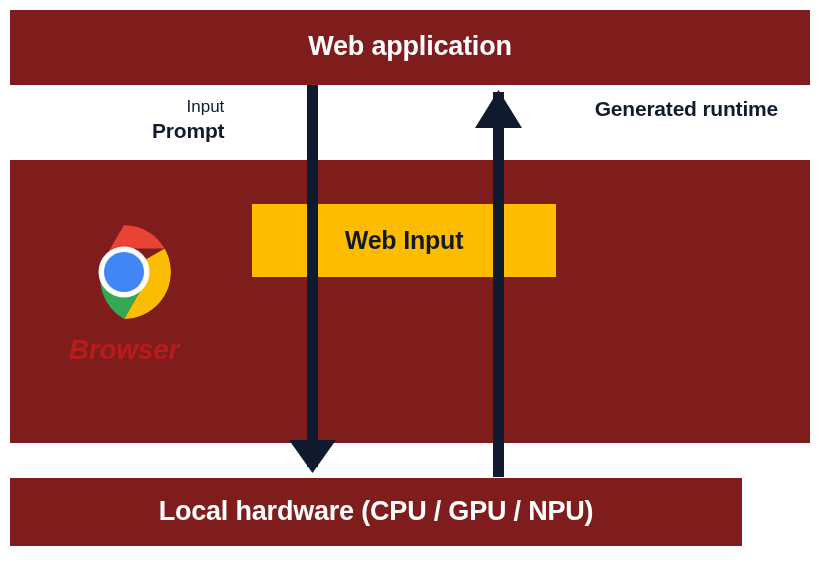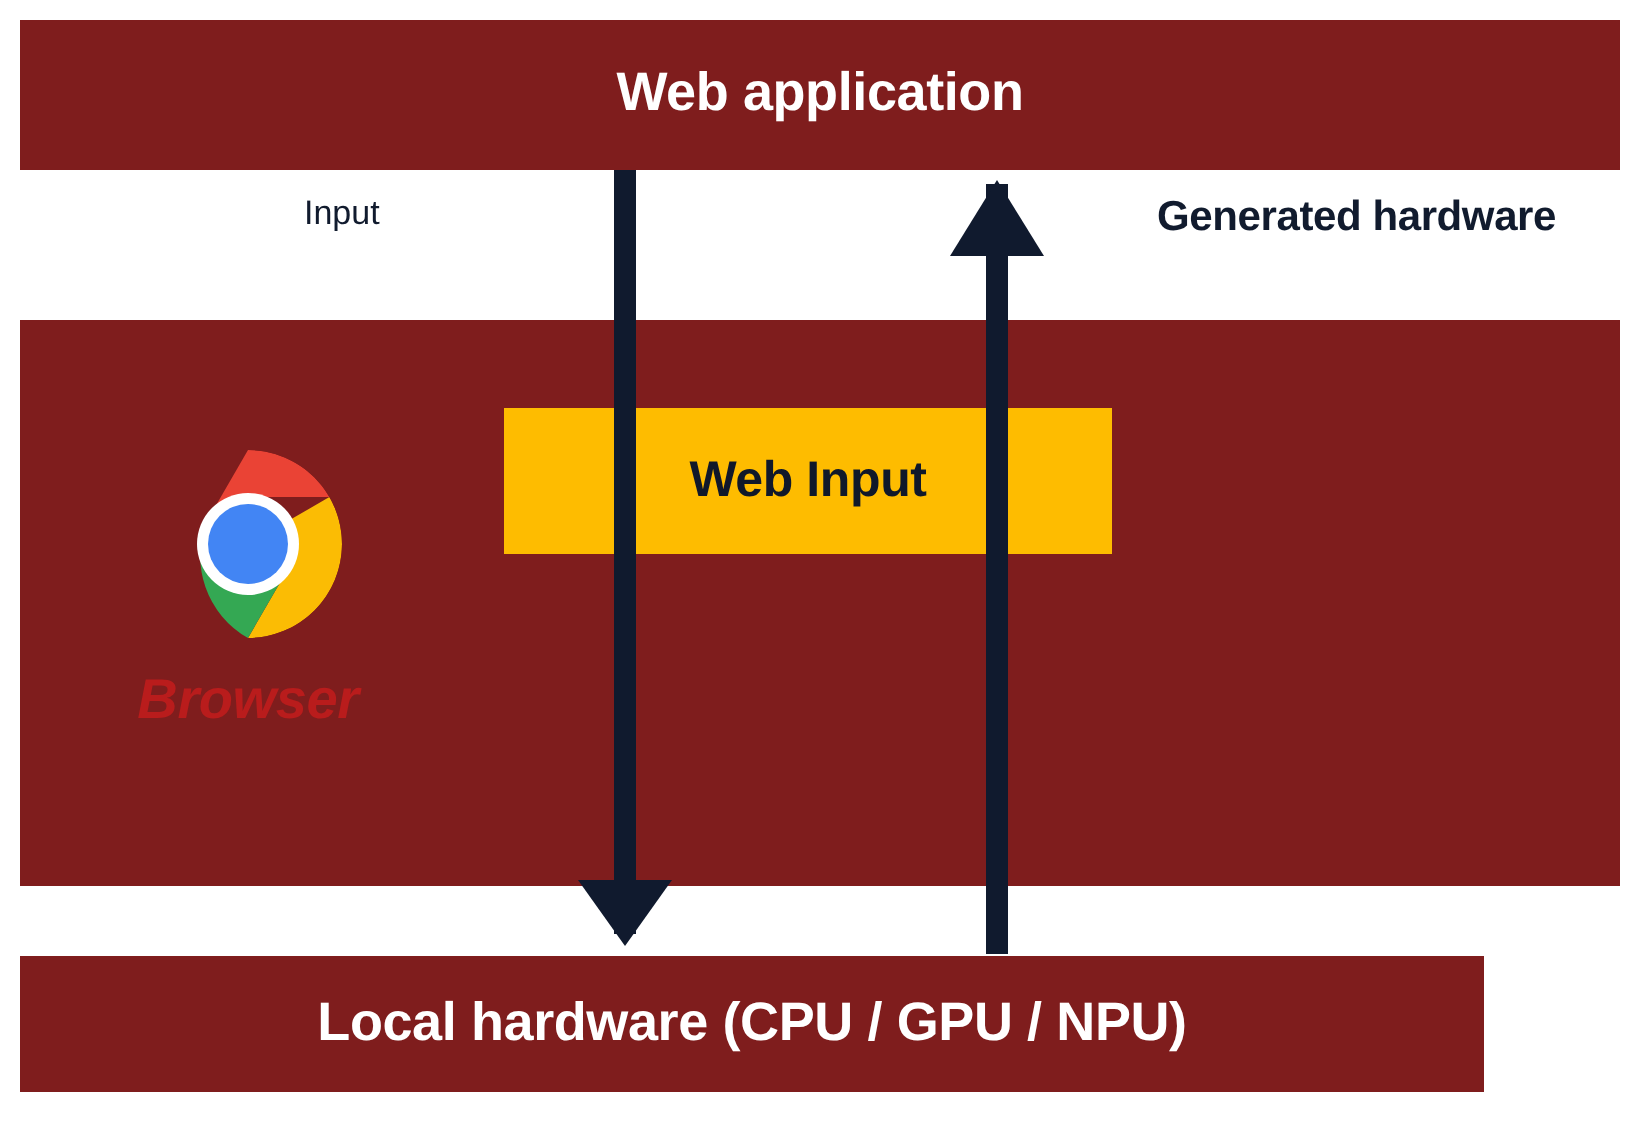--- a/index.html
+++ b/index.html
@@ -149,24 +149,25 @@
 <body>
 
 <div id="diagram">
 
   <div class="band" id="band-top">
     <span class="band-title">Web application</span>
   </div>
 
   <div class="io-label" id="io-input">
     <span class="io-kind">Input</span>
+    <span class="io-value">Prompt</span>
   </div>
 
   <div class="io-label" id="io-output">
-    <span class="io-value">Generated hardware</span>
+    <span class="io-value">Generated runtime</span>
   </div>
 
   <div class="band" id="band-middle">
   </div>
 
   <div id="browser-group">
     <svg id="chrome-logo" width="96" height="96" viewBox="0 0 96 96">
       <defs>
         <clipPath id="chrome-clip">
           <circle cx="48" cy="48" r="47"></circle>

